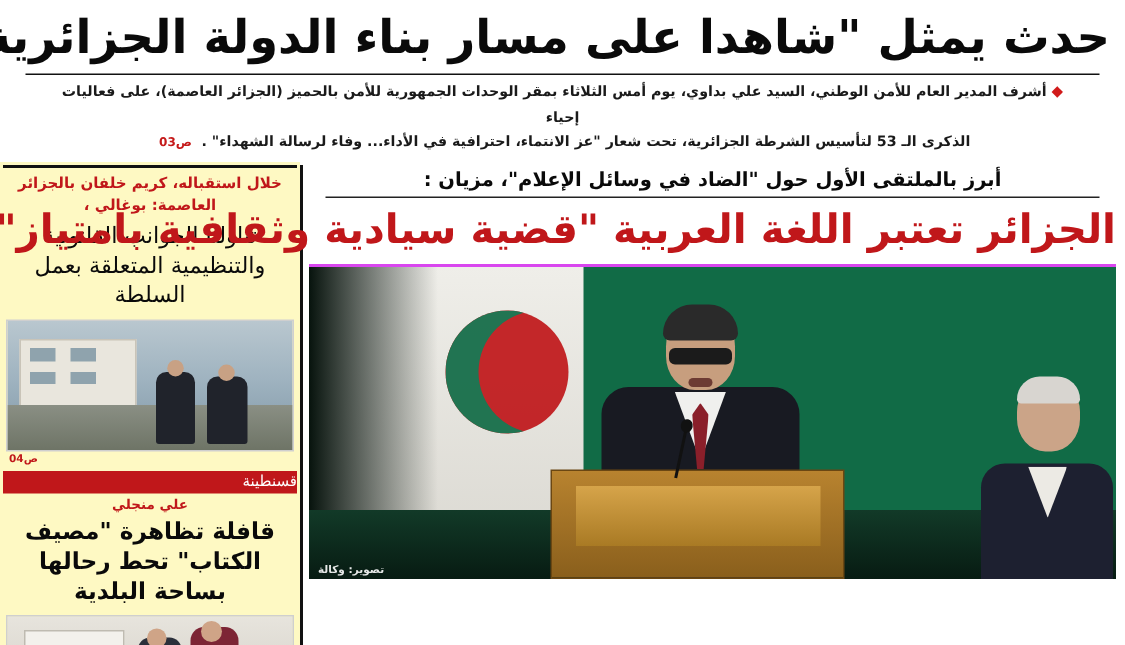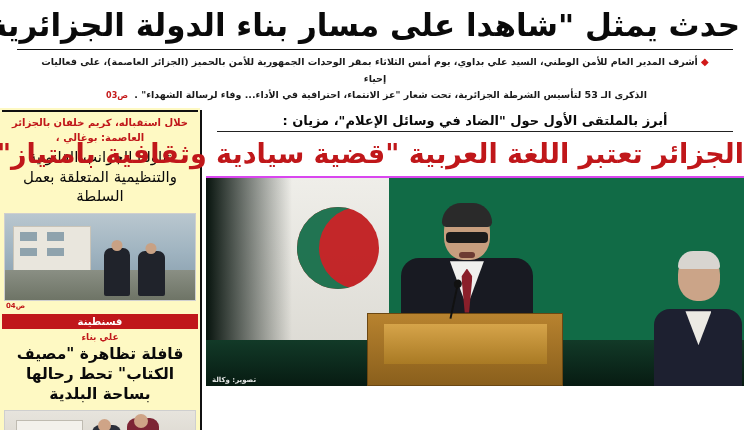--- a/index.html
+++ b/index.html
@@ -162,23 +162,23 @@
     font-weight: bold;
     padding: 1px 6px 0 6px;
   }
   .band-red {
     margin: 4px auto 0 auto;
     width: 196px;
     height: 15px;
     background: #c0171a;
     color: #fff;
     direction: rtl;
-    text-align: center;
+    text-align: right;
     font-size: 10px;
-    font-weight: bold;
+    font-weight: normal;
     line-height: 15px;
     letter-spacing: .5px;
   }
   .byline-red {
     direction: rtl;
     text-align: center;
     color: #c0171a;
     font-size: 9px;
     font-weight: bold;
     padding: 3px 6px 0 6px;
@@ -529,21 +529,21 @@
       <div class="ph-win" style="left:22%;top:22%;width:9%;height:10%;"></div>
       <div class="ph-win" style="left:8%;top:40%;width:9%;height:10%;"></div>
       <div class="ph-win" style="left:22%;top:40%;width:9%;height:10%;"></div>
       <div class="ph-ground"></div>
       <div class="ph-person" style="left:52%;"></div>
       <div class="ph-person" style="left:70%;height:52%;"></div>
     </div>
     <div class="photo-cap">ص04</div>
 
     <div class="band-red">قسنطينة</div>
-    <div class="byline-red">علي بناء</div>
+    <div class="byline-red">علي منجلي</div>
     <div class="sb-head2">قافلة تظاهرة "مصيف الكتاب" تحط رحالها بساحة البلدية</div>
 
     <div class="photo-box2">
       <div class="p2-banner"></div>
       <div class="p2-figA"></div>
       <div class="p2-head" style="left:49%;top:14%;width:13px;height:13px;"></div>
       <div class="p2-figB"></div>
       <div class="p2-head" style="left:68%;top:6%;width:14px;height:14px;"></div>
     </div>
 

